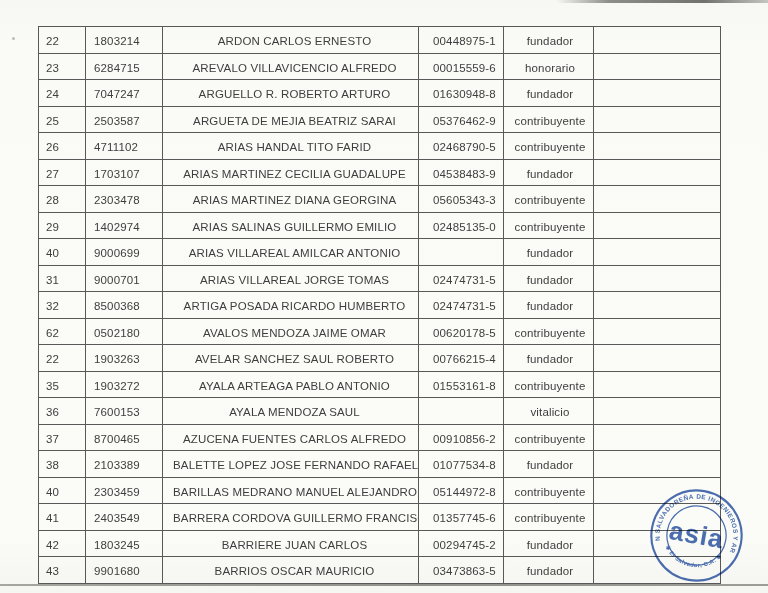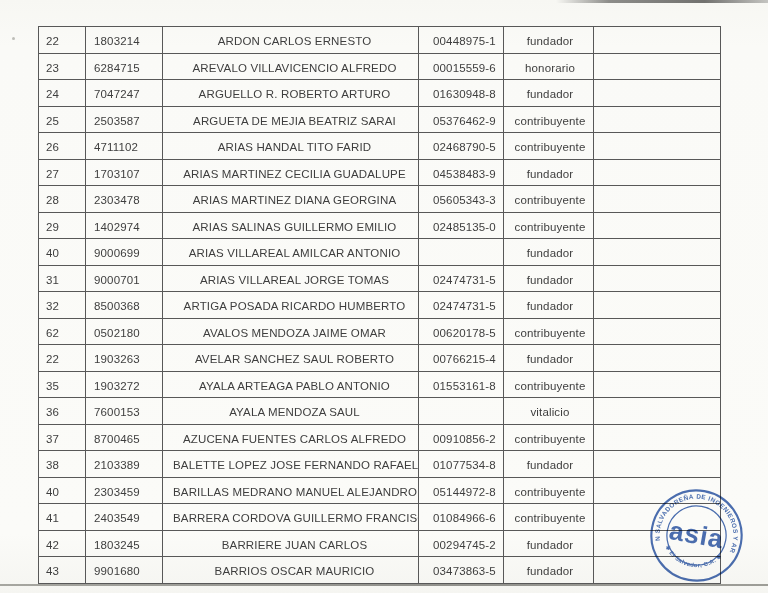--- a/index.html
+++ b/index.html
@@ -209,21 +209,21 @@
           <td>2303459</td>
           <td>BARILLAS MEDRANO MANUEL ALEJANDRO</td>
           <td>05144972-8</td>
           <td>contribuyente</td>
           <td></td>
         </tr>
         <tr>
           <td>41</td>
           <td>2403549</td>
           <td>BARRERA CORDOVA GUILLERMO FRANCISCO</td>
-          <td>01084966-6</td>
+          <td>01357745-6</td>
           <td>contribuyente</td>
           <td></td>
         </tr>
         <tr>
           <td>42</td>
           <td>1803245</td>
           <td>BARRIERE JUAN CARLOS</td>
           <td>00294745-2</td>
           <td>fundador</td>
           <td></td>

